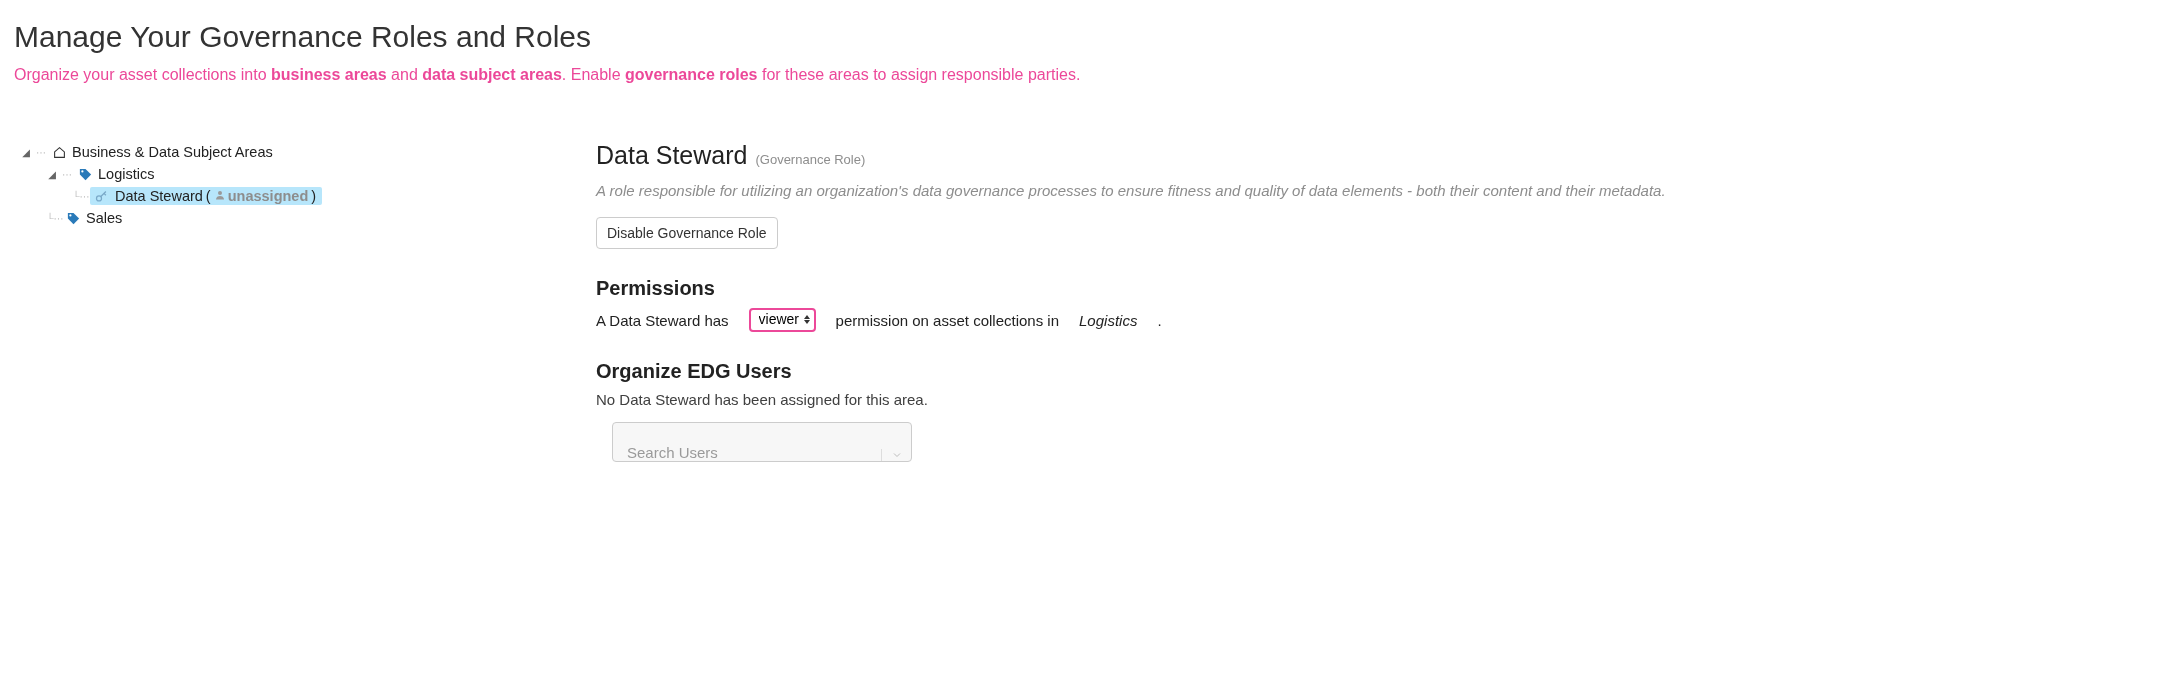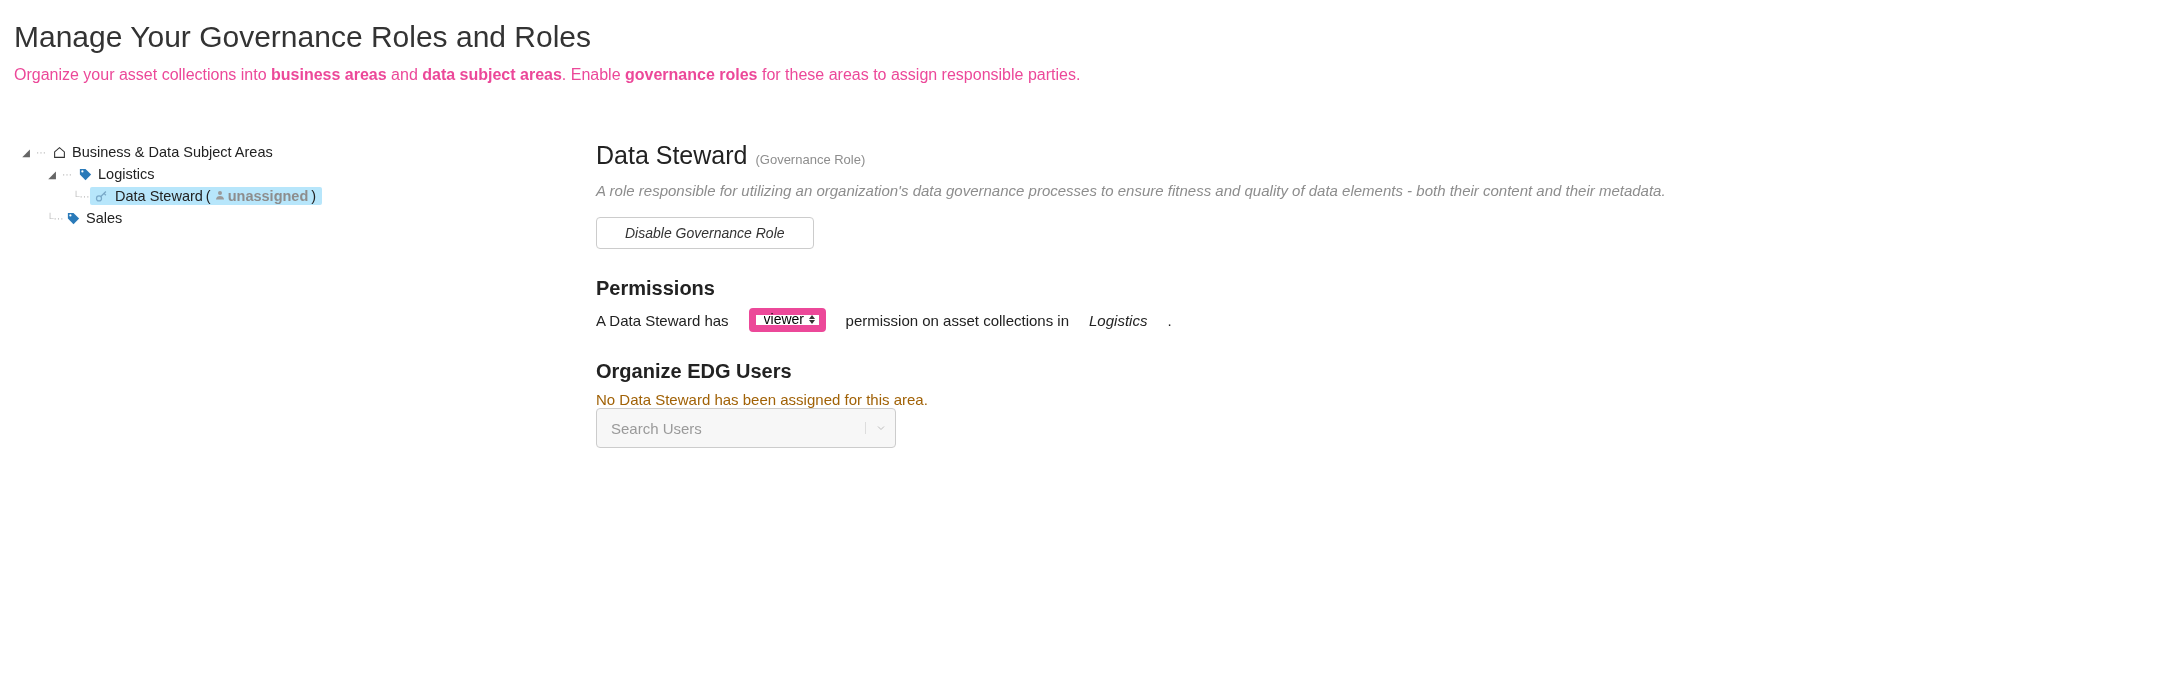--- a/index.html
+++ b/index.html
@@ -114,47 +114,46 @@
       font-style: italic;
       color: #8d8d8d;
       font-size: 15px;
     }
     .btn {
       margin-top: 18px;
       display: inline-block;
       background: #fff;
       border: 1px solid #ccc;
       border-radius: 4px;
-      padding: 7px 28px;
+      padding: 7px 10px;
       font-size: 14px;
       color: #333;
       cursor: pointer;
       font-family: inherit;
-      font-style: italic;
     }
     .section-head {
       font-size: 20px;
       font-weight: 700;
       color: #222;
       margin-top: 28px;
       margin-bottom: 8px;
     }
     .perm-line {
       font-size: 15px;
       color: #222;
       display: flex;
       align-items: center;
       gap: 20px;
       flex-wrap: wrap;
     }
     .perm-line em { font-style: italic; }
     .select-wrap {
       display: inline-flex;
       align-items: center;
-      border: 7px solid #ec4899;
+      border: 2px solid #ec4899;
       border-radius: 4px;
       background: #fff;
       padding: 0 4px 2px 8px;
       height: 24px;
     }
     .select-wrap select {
       border: none;
       background: transparent;
       font-size: 14px;
       font-family: inherit;
@@ -172,30 +171,32 @@
     }
     .select-caret span {
       width: 0; height: 0;
       border-left: 3.5px solid transparent;
       border-right: 3.5px solid transparent;
     }
     .select-caret .up { border-bottom: 4px solid #333; }
     .select-caret .down { border-top: 4px solid #333; }
     .assigned-msg {
       font-size: 15px;
-      color: #a16207;
+      color: #404040;
+      margin-bottom: 14px;
     }
     .search-box {
       display: flex;
       width: 300px;
       border: 1px solid #ccc;
       border-radius: 4px;
       background: #f7f7f7;
       height: 40px;
-      align-items: center;
+      align-items: flex-end;
+      margin-left: 16px;
     }
     .search-box input {
       flex: 1;
       border: none;
       background: transparent;
       padding: 0 14px;
       font-size: 15px;
       font-family: inherit;
       outline: none;
       color: #333;

